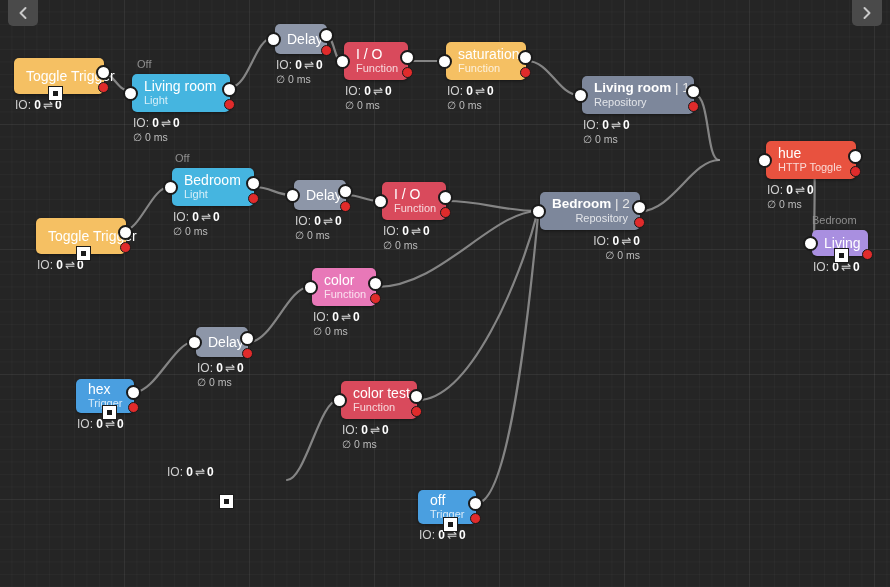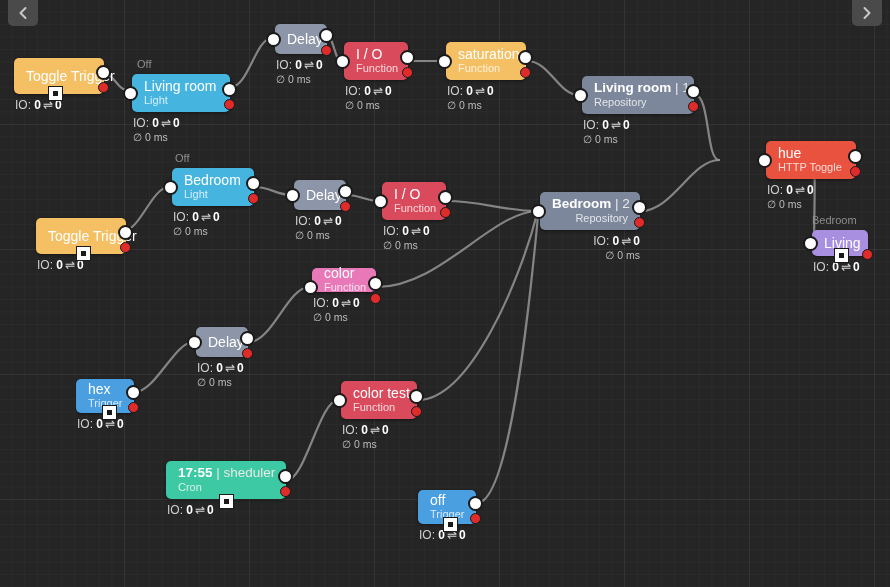--- a/index.html
+++ b/index.html
@@ -283,21 +283,21 @@
           <div class="port in" style="left: -9px; top: 11.5px;"></div>
           <div class="port out" style="right: -7px; top: 8px;"></div>
           <div class="port err" style="right: -5px; top: 25px;"></div>
         </div>
         <div class="meta">
           <div class="io">IO: <b>0</b><span class="arrows">⇌</span><b>0</b></div>
           <div class="ms">∅ 0 ms</div>
         </div>
       </div>
       <div class="node" style="left: 312px; top: 268px;">
-        <div class="box" style="background: rgb(232, 120, 184); width: 64px; height: 24px;">
+        <div class="box" style="background: rgb(232, 120, 184); width: 64px; height: 38px;">
           <div class="title">color</div>
           <div class="subtitle">Function</div>
           <div class="port in" style="left: -9px; top: 11.5px;"></div>
           <div class="port out" style="right: -7px; top: 8px;"></div>
           <div class="port err" style="right: -5px; top: 25px;"></div>
         </div>
         <div class="meta">
           <div class="io">IO: <b>0</b><span class="arrows">⇌</span><b>0</b></div>
           <div class="ms">∅ 0 ms</div>
         </div>
@@ -332,26 +332,20 @@
           <div class="port in" style="left: -9px; top: 11.5px;"></div>
           <div class="port out" style="right: -7px; top: 8px;"></div>
           <div class="port err" style="right: -5px; top: 25px;"></div>
         </div>
         <div class="meta">
           <div class="io">IO: <b>0</b><span class="arrows">⇌</span><b>0</b></div>
           <div class="ms">∅ 0 ms</div>
         </div>
       </div>
       <div class="node" style="left: 166px; top: 461px;">
-        <div class="box" style="background: rgb(61, 201, 163); width: 120px; height: 38px;">
-          <div class="title bold"><span>17:55 </span><span class="num">| sheduler</span></div>
-          <div class="subtitle">Cron</div>
-          <div class="port out" style="right: -7px; top: 8px;"></div>
-          <div class="port err" style="right: -5px; top: 25px;"></div>
-        </div>
         <div class="meta">
           <div class="io">IO: <b>0</b><span class="arrows">⇌</span><b>0</b></div>
         </div>
       </div>
       <div class="node" style="left: 418px; top: 490px;">
         <div class="box" style="background: rgb(74, 159, 224); width: 58px; height: 34px;">
           <div class="title">off</div>
           <div class="subtitle">Trigger</div>
           <div class="port out" style="right: -7px; top: 6px;"></div>
           <div class="port err" style="right: -5px; top: 23px;"></div>

